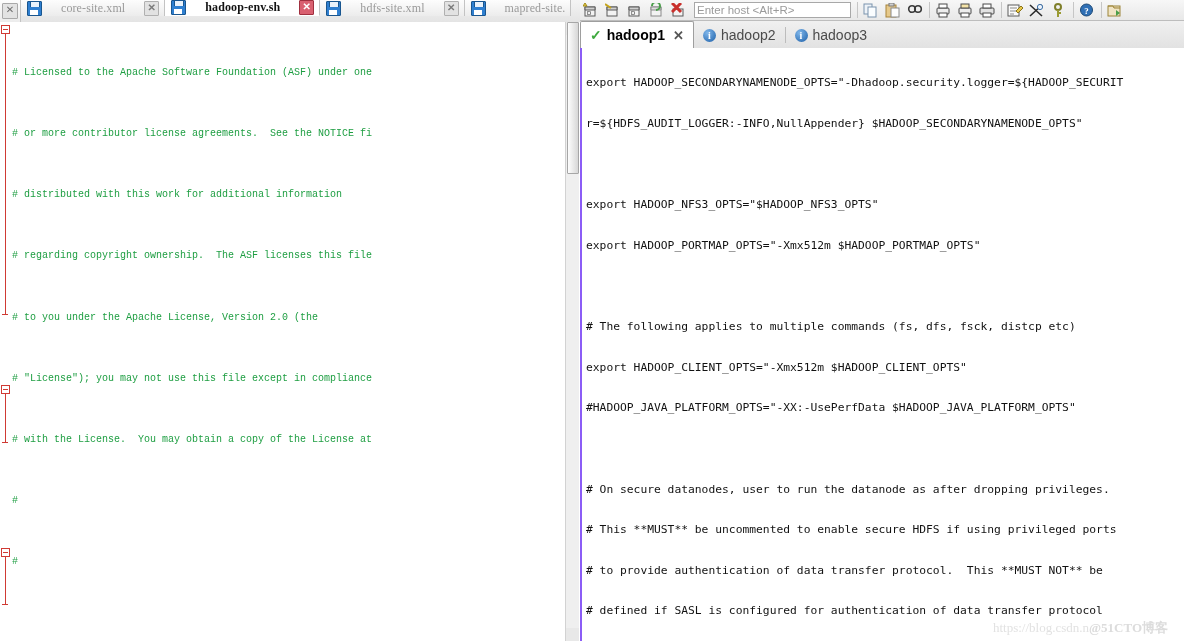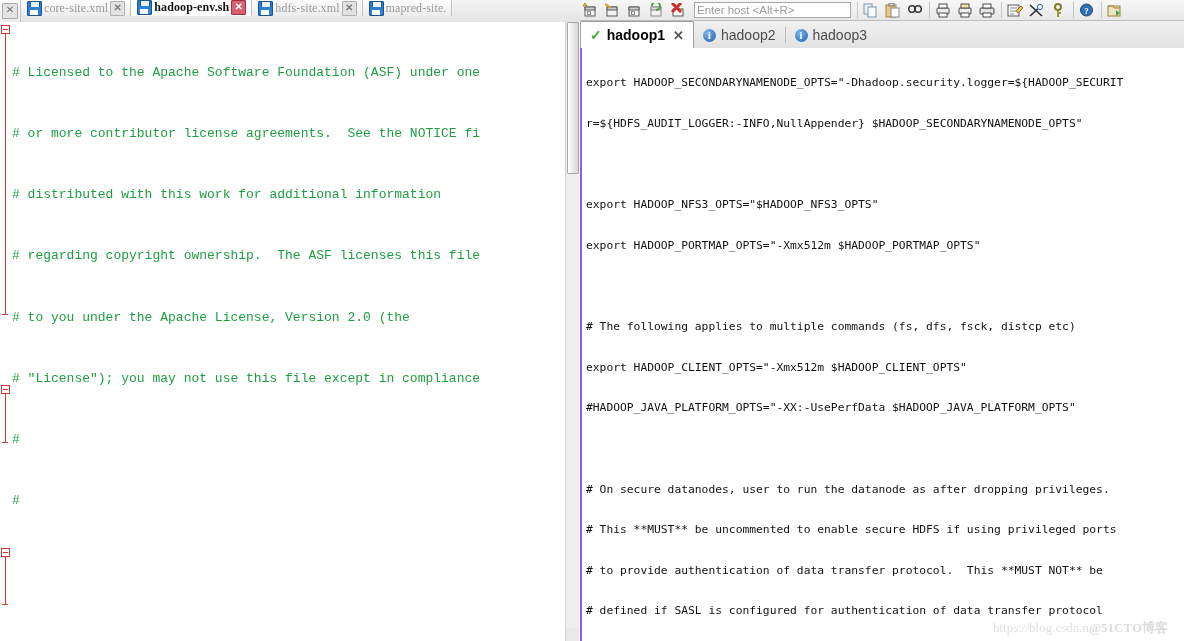--- a/index.html
+++ b/index.html
@@ -18,21 +18,21 @@
     border-right:1px solid #9a9a9a;
   }
   .np-tabbar{
     position:absolute;left:0;top:0;width:580px;height:22px;
     background:linear-gradient(#f4f4f4,#e4e4e4);
     border-bottom:1px solid #b6b6b6;
     display:flex;align-items:stretch;
     overflow:hidden;
   }
   .np-tab{
-    display:flex;align-items:center;gap:2px;
+    display:flex;align-items:center;gap:19px;
     padding:0 5px 0 6px;height:16px;
     border-right:1px solid #c3c3c3;
     font-size:12px;font-family:"Liberation Serif", serif;
     color:#9a9a9a;
     background:linear-gradient(#fdfdfd,#ececec);
     box-sizing:border-box;white-space:nowrap;
   }
   .np-tab.active{
     background:#ffffff;color:#121212;font-weight:bold;
     border-bottom:1px solid #ffffff;
@@ -85,21 +85,21 @@
   }
   .np-fold .fline{
     position:absolute;left:5px;width:1px;background:#d03a34;
   }
   .np-fold .ftick{
     position:absolute;left:2px;width:6px;height:1px;background:#d03a34;
   }
   .np-code{
     position:absolute;left:12px;top:0;width:553px;height:619px;
     font-family:"Liberation Mono","DejaVu Sans Mono",monospace;
-    font-size:13px;line-height:20.4px;
+    font-size:10px;line-height:20.4px;
     white-space:pre;color:#2e8b3d;overflow:hidden;
   }
   .np-code .ln{height:20.4px;}
   .cmt{color:#1e9e42;}
   .lnk{color:#1e9e42;text-decoration:underline;}
   .np-vscroll{
     position:absolute;right:1px;top:0;width:13px;height:619px;
     background:#efefef;border-left:1px solid #d2d2d2;
   }
   .np-vscroll .thumb{
@@ -235,20 +235,21 @@
         <div class="ftick" style="top:582px;"></div>
       </div>
 
       <div class="np-code">
         <div class="ln cmt"># Licensed to the Apache Software Foundation (ASF) under one</div>
         <div class="ln cmt"># or more contributor license agreements.  See the NOTICE fi</div>
         <div class="ln cmt"># distributed with this work for additional information</div>
         <div class="ln cmt"># regarding copyright ownership.  The ASF licenses this file</div>
         <div class="ln cmt"># to you under the Apache License, Version 2.0 (the</div>
         <div class="ln cmt"># "License"); you may not use this file except in compliance</div>
+        <div class="ln cmt"># with the License.  You may obtain a copy of the License at</div>
         <div class="ln cmt">#</div>
         <div class="ln cmt">#</div>
         
         
         
         
         
         
         
         

